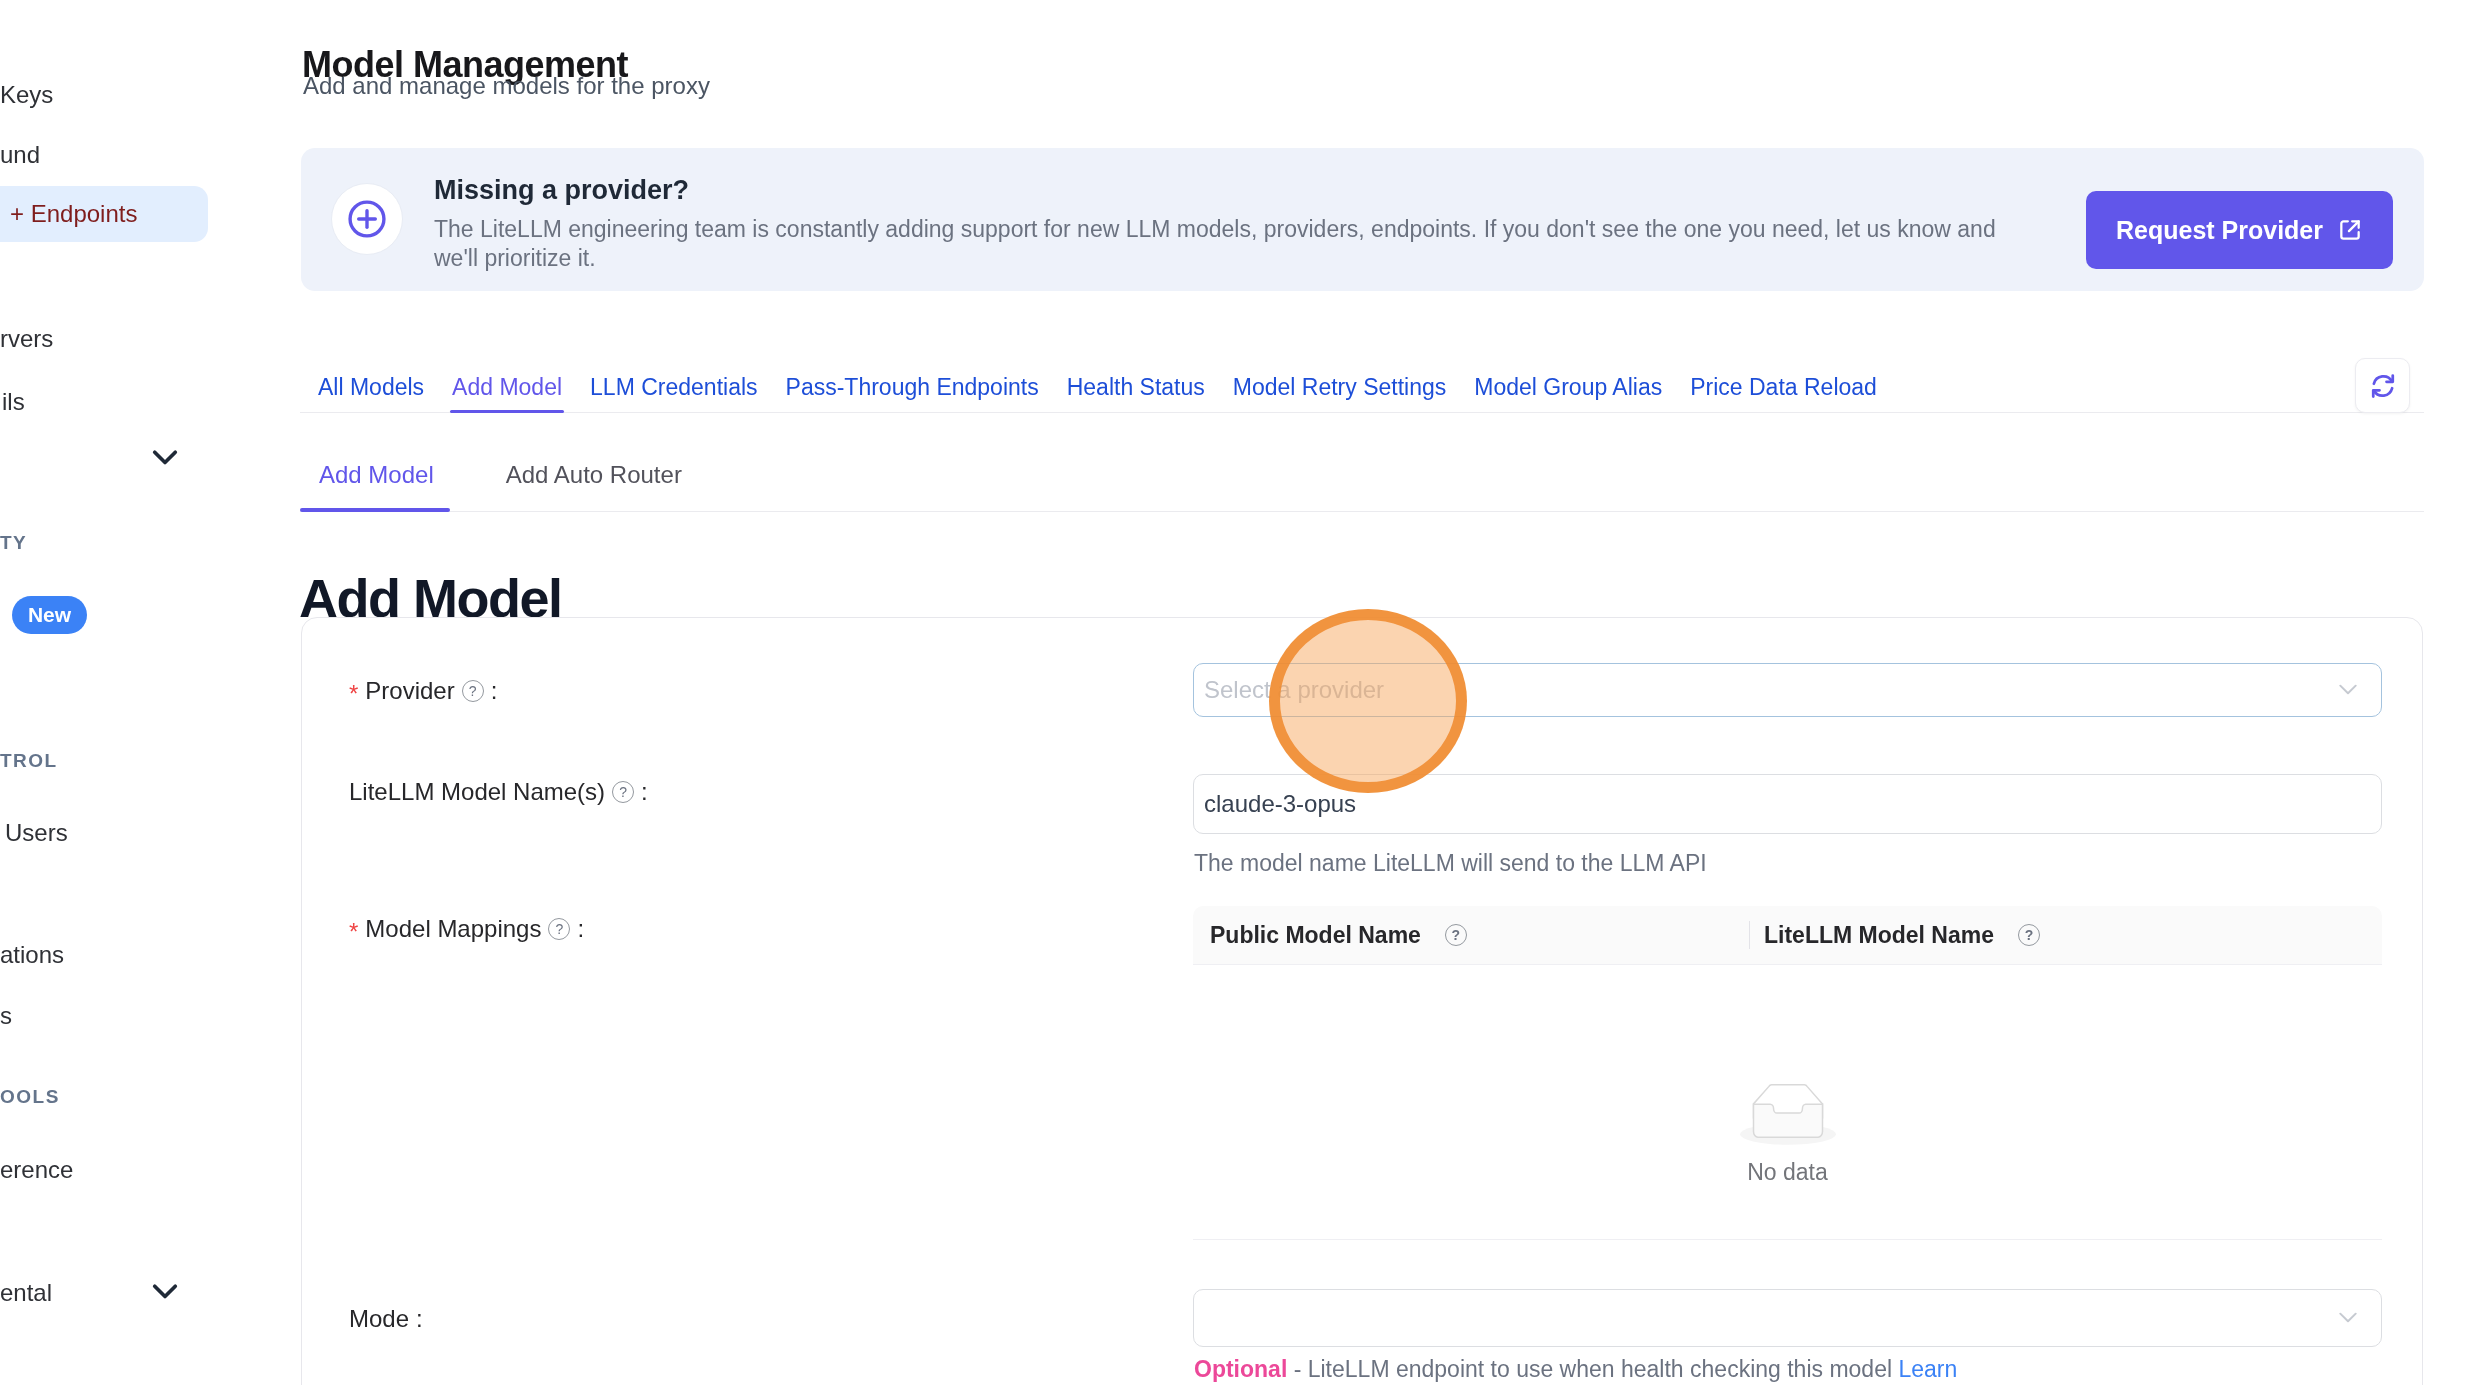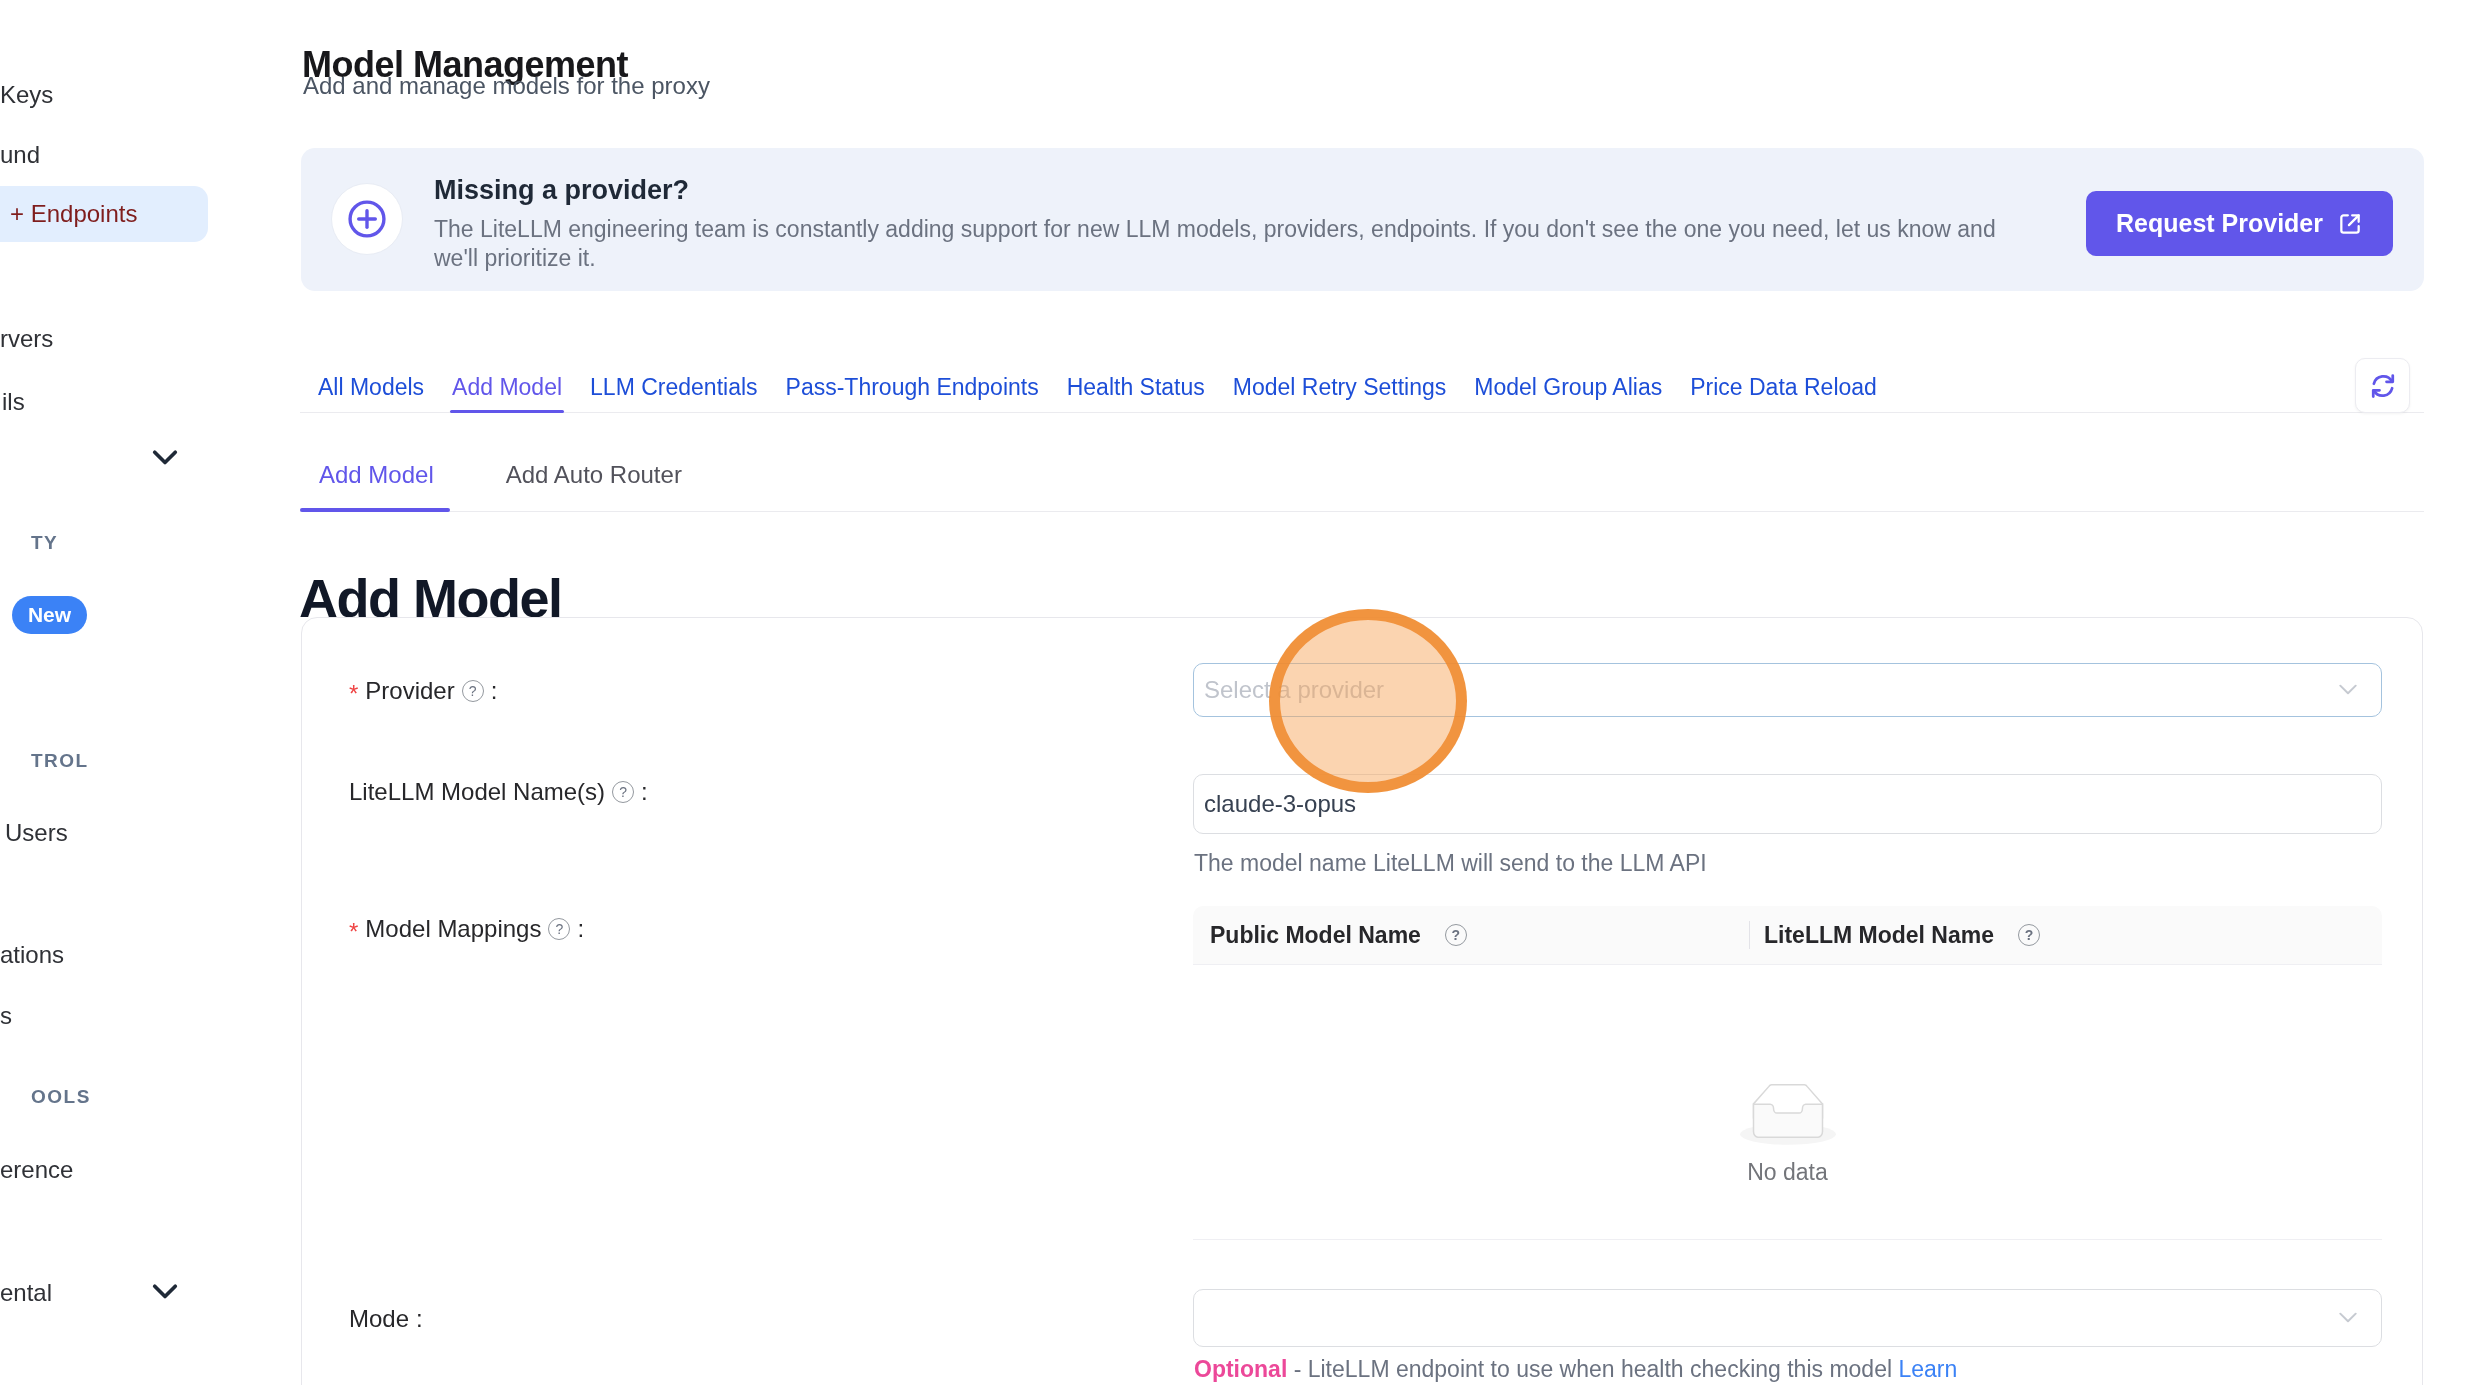--- a/index.html
+++ b/index.html
@@ -6,34 +6,34 @@
   body{
     width:2477px;height:1385px;position:relative;overflow:hidden;
     background:#ffffff;
     font-family:"Liberation Sans", sans-serif;
     -webkit-font-smoothing:antialiased;
     color:#18181b;
   }
   
   .sidebar{position:absolute;left:0;top:0;width:300px;height:1385px;background:#fff;}
   .sb-label{position:absolute;font-size:24px;color:#2f3136;white-space:nowrap;line-height:30px;}
-  .sb-sec{position:absolute;font-size:19px;font-weight:700;color:#64748b;letter-spacing:1.5px;white-space:nowrap;line-height:24px;padding-left:31px;}
+  .sb-sec{position:absolute;font-size:19px;font-weight:700;color:#64748b;letter-spacing:1.5px;white-space:nowrap;line-height:24px;}
   .sb-active-pill{position:absolute;left:-16px;top:186px;width:224px;height:56px;background:#e2eefe;border-radius:14px;display:flex;align-items:center;padding-left:26px;box-sizing:border-box;}
   .sb-active-pill .lbl{font-size:24px;color:#7f1d1d;white-space:nowrap;}
   .new-badge{position:absolute;left:12px;top:596px;width:75px;height:38px;background:#3b82f6;border-radius:19px;color:#fff;font-size:21px;font-weight:600;display:flex;align-items:center;justify-content:center;}
   .sb-chevron{position:absolute;width:32px;height:32px;}
   
   .page-title{position:absolute;left:302px;top:20px;font-size:36px;font-weight:700;color:#18181b;letter-spacing:-.5px;}
   .page-subtitle{position:absolute;left:303px;top:72px;font-size:24px;color:#4b5563;}
   
   .banner{position:absolute;left:301px;top:148px;width:2123px;height:143px;background:#eef2fa;border-radius:14px;}
   .banner-circle{position:absolute;left:30px;top:35px;width:72px;height:72px;border-radius:50%;background:#fff;border:1px solid #e8ecf4;display:flex;align-items:center;justify-content:center;box-sizing:border-box;}
   .banner-title{position:absolute;left:133px;top:27px;font-size:27px;font-weight:700;color:#1f2937;}
   .banner-body{position:absolute;left:133px;top:67px;font-size:23px;color:#6b7280;line-height:29px;}
-  .request-btn{position:absolute;right:31px;top:43px;height:65px;padding:0 30px;background:#6156ea;border:none;border-radius:10px;color:#fff;font-size:25px;font-weight:600;font-family:inherit;display:flex;align-items:center;gap:14px;cursor:pointer;}
+  .request-btn{position:absolute;right:31px;top:43px;height:78px;padding:0 30px;background:#6156ea;border:none;border-radius:10px;color:#fff;font-size:25px;font-weight:600;font-family:inherit;display:flex;align-items:center;gap:14px;cursor:pointer;}
   
   .tabs{position:absolute;left:300px;top:362px;width:2124px;height:51px;border-bottom:1px solid #ebebef;display:flex;align-items:stretch;gap:28px;padding-left:18px;box-sizing:border-box;}
   .tab{font-size:23px;color:#1d4ed8;display:flex;align-items:center;position:relative;cursor:pointer;white-space:nowrap;}
   .tab.active{color:#6156ea;}
   .tab.active::after{content:"";position:absolute;left:-2px;right:-2px;bottom:-1px;height:3px;background:#6156ea;border-radius:2px;}
   .refresh-btn{position:absolute;left:2355px;top:358px;width:53px;height:53px;background:#fff;border:1px solid #ececf1;border-radius:10px;box-shadow:0 1px 3px rgba(0,0,0,.05);display:flex;align-items:center;justify-content:center;cursor:pointer;}
   
   .subtabs{position:absolute;left:300px;top:438px;width:2124px;height:74px;border-bottom:1px solid #ebebef;display:flex;align-items:stretch;box-sizing:border-box;}
   .subtab{font-size:24px;color:#52525b;display:flex;align-items:center;position:relative;cursor:pointer;white-space:nowrap;}
   .subtab.first{padding:0 16px 0 19px;}

